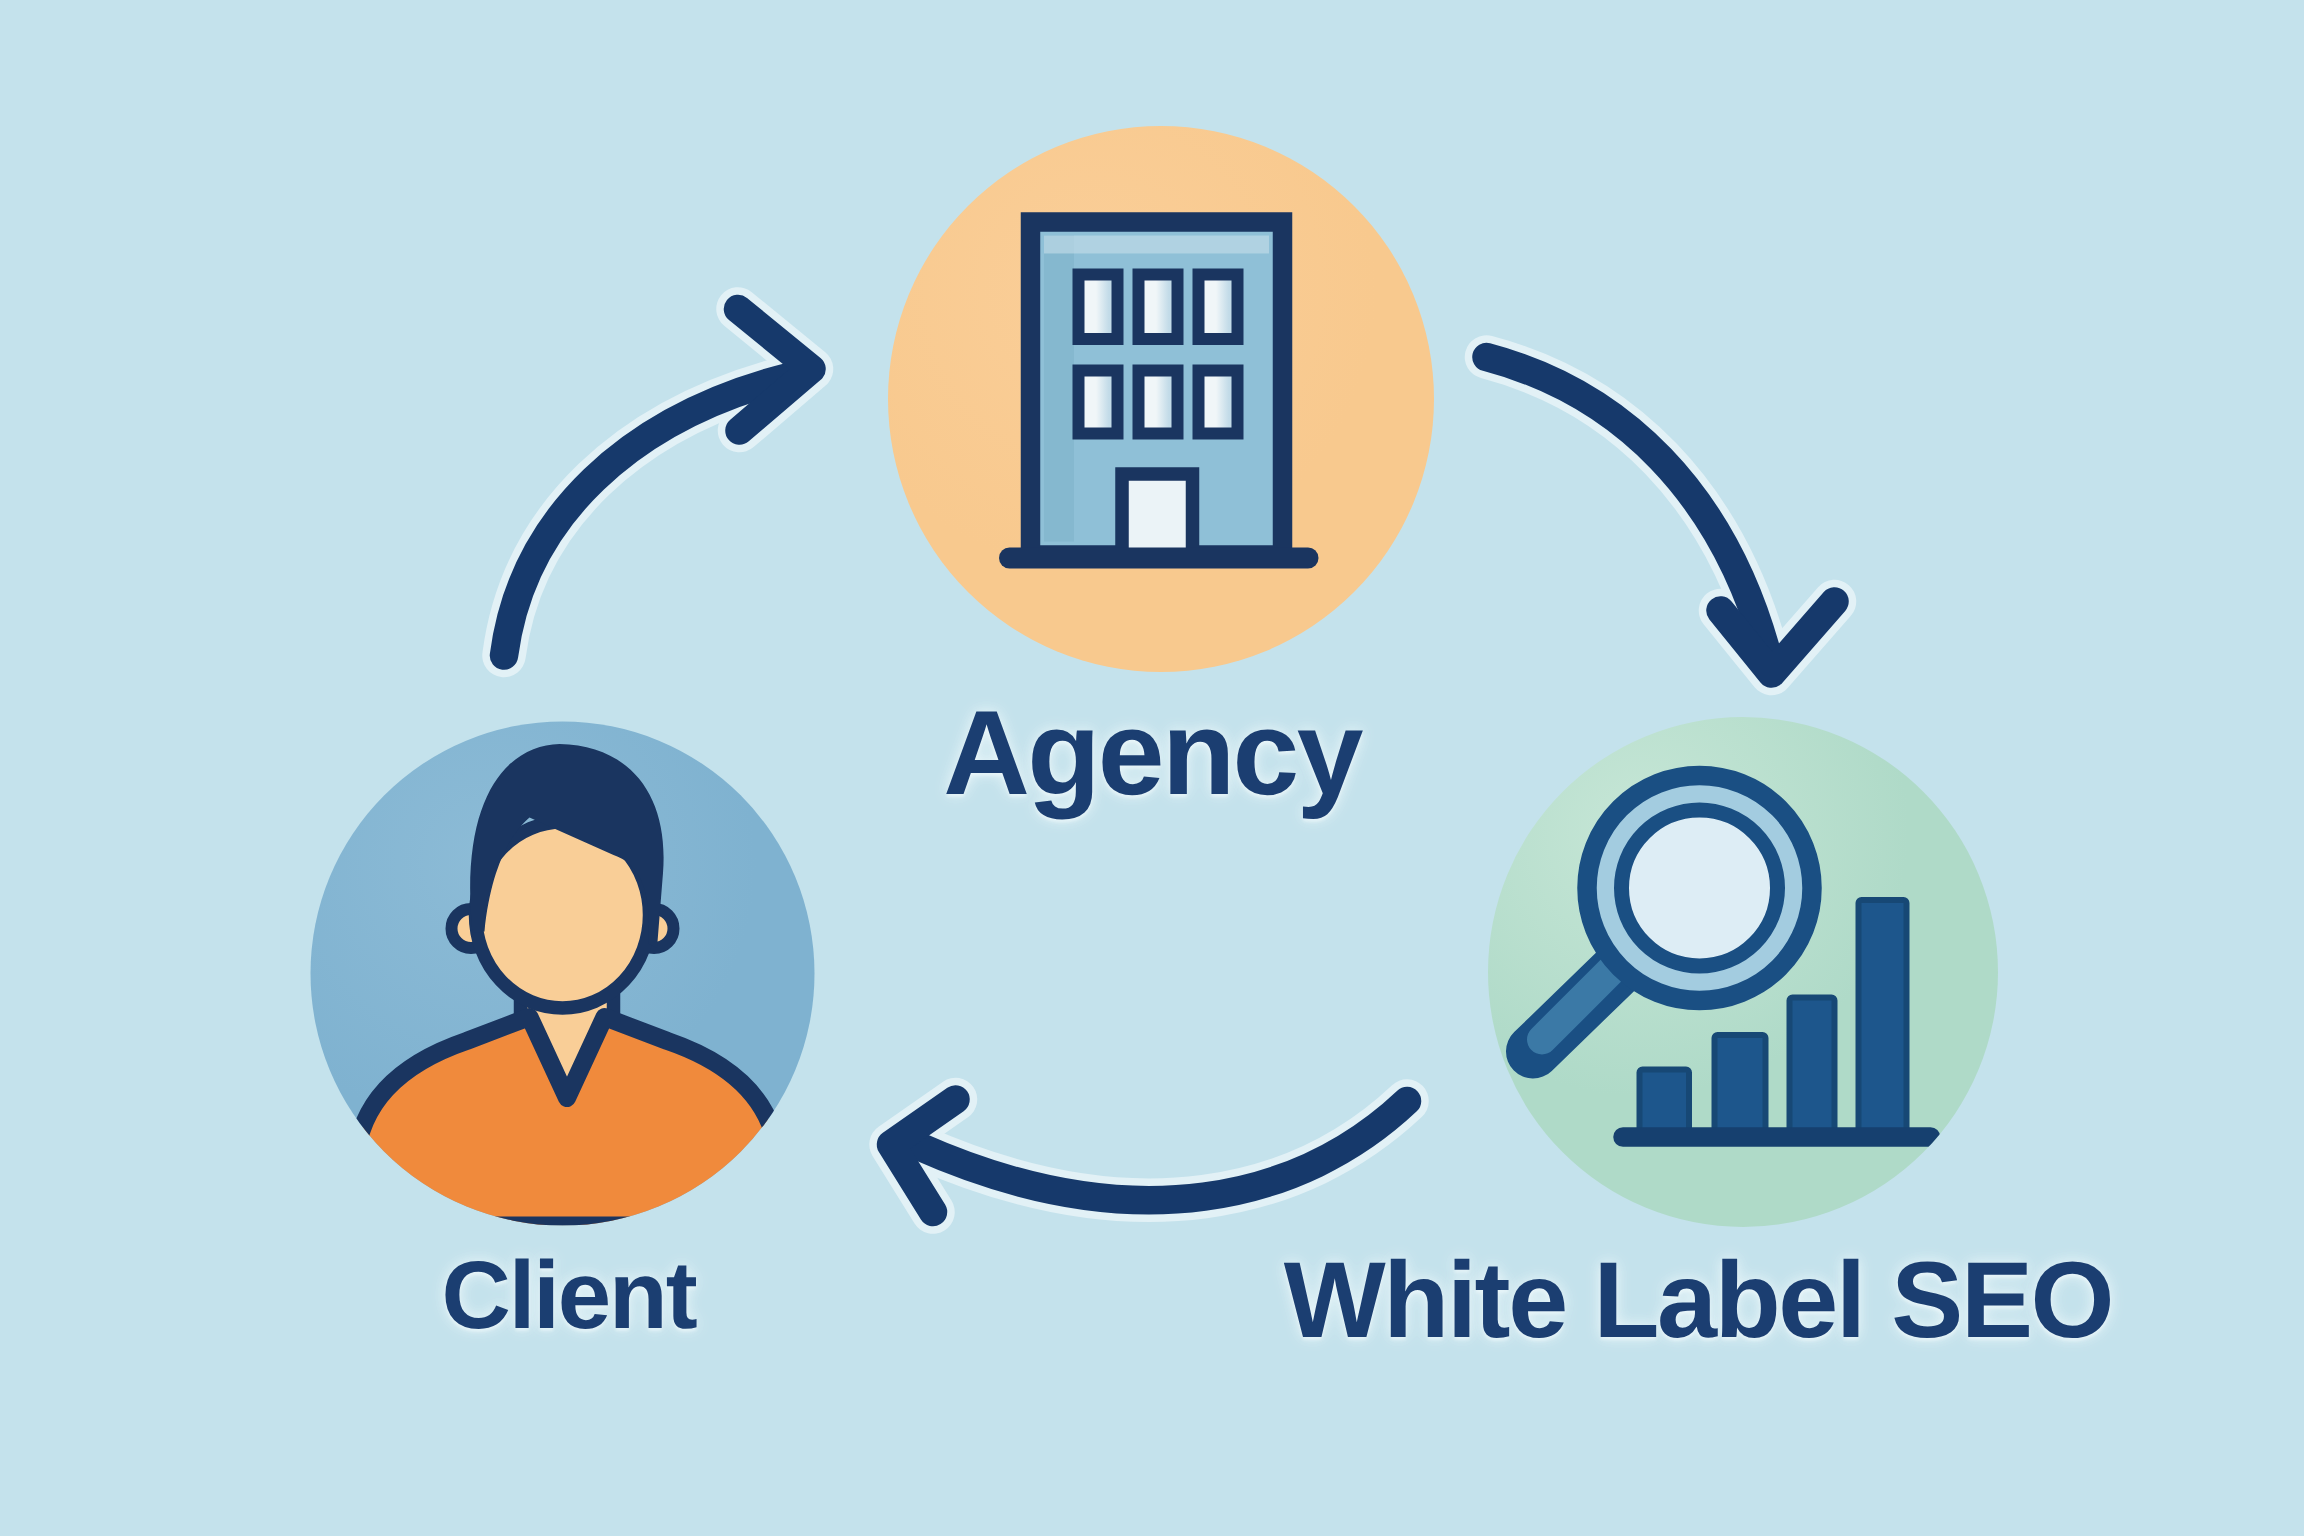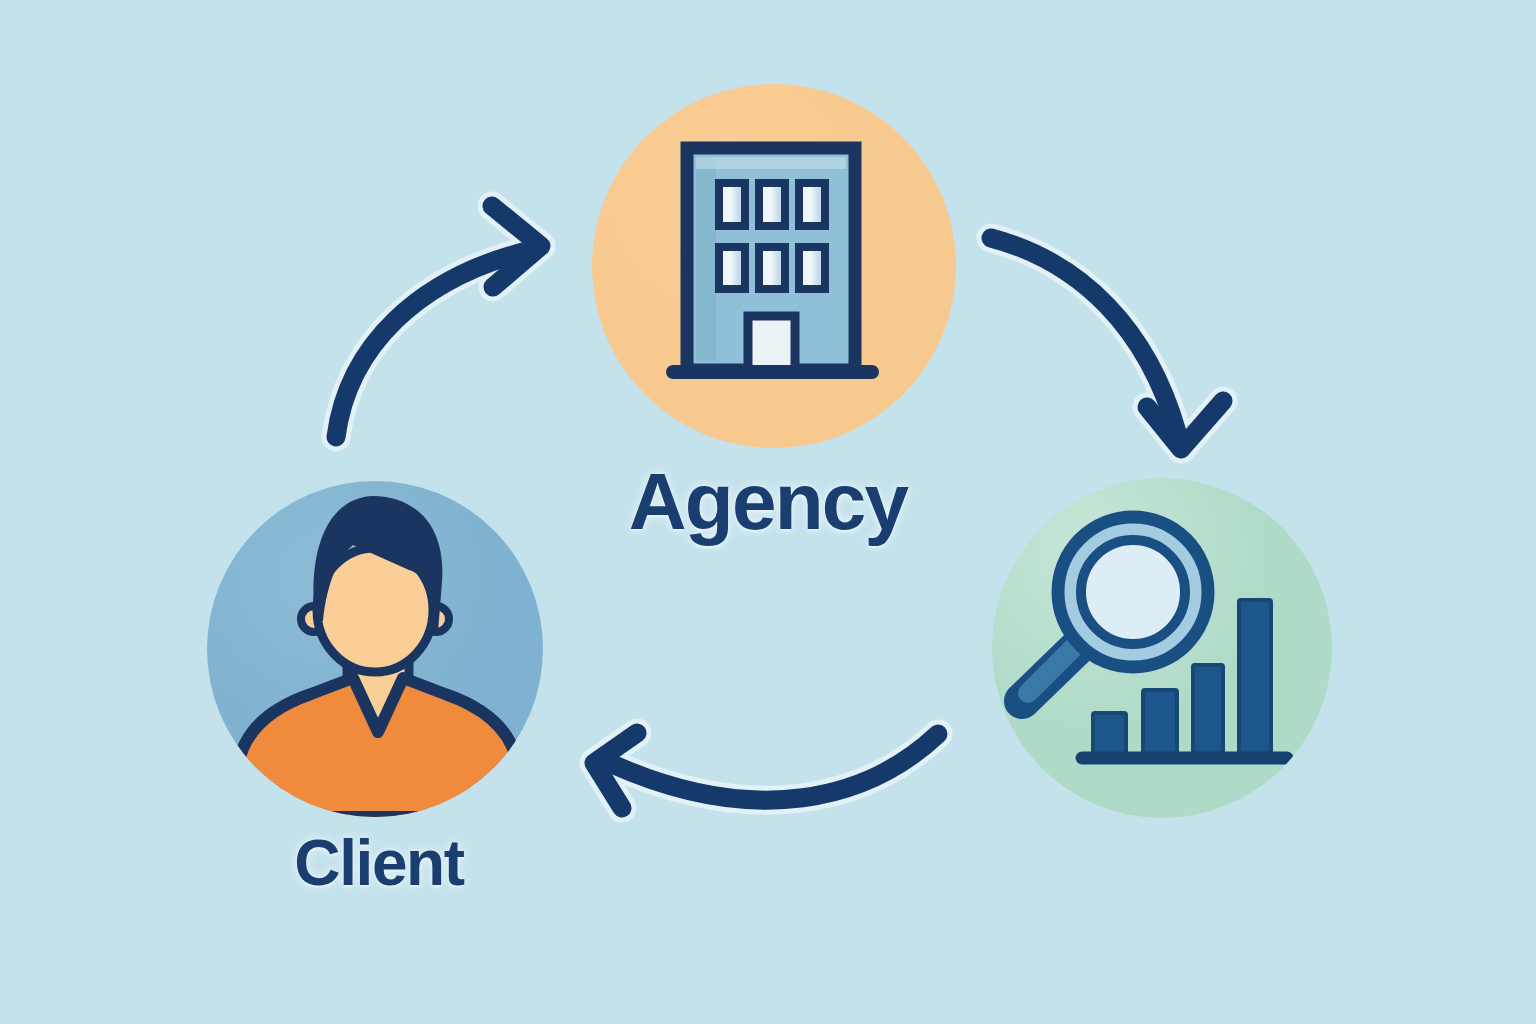--- a/index.html
+++ b/index.html
@@ -100,14 +100,15 @@
         <line x1="90" y1="280" x2="295" y2="280" stroke="#16406F" stroke-width="13" stroke-linecap="round"></line>
       </g>
       <g>
         <line x1="96" y1="159" x2="30" y2="223" stroke="#1A4F83" stroke-width="36" stroke-linecap="round"></line>
         <line x1="94" y1="157" x2="36" y2="215" stroke="#3B79A6" stroke-width="20" stroke-linecap="round"></line>
         <circle cx="141" cy="114" r="75" fill="#A3CCE0" stroke="#1A4F83" stroke-width="13"></circle>
         <circle cx="141" cy="114" r="52" fill="#DDEDF5" stroke="#1A4F83" stroke-width="10"></circle>
       </g>
     </svg>
   </div>
+  <div class="label" id="seo-label">White Label SEO</div>
 
 </div>
 
 </body></html>

